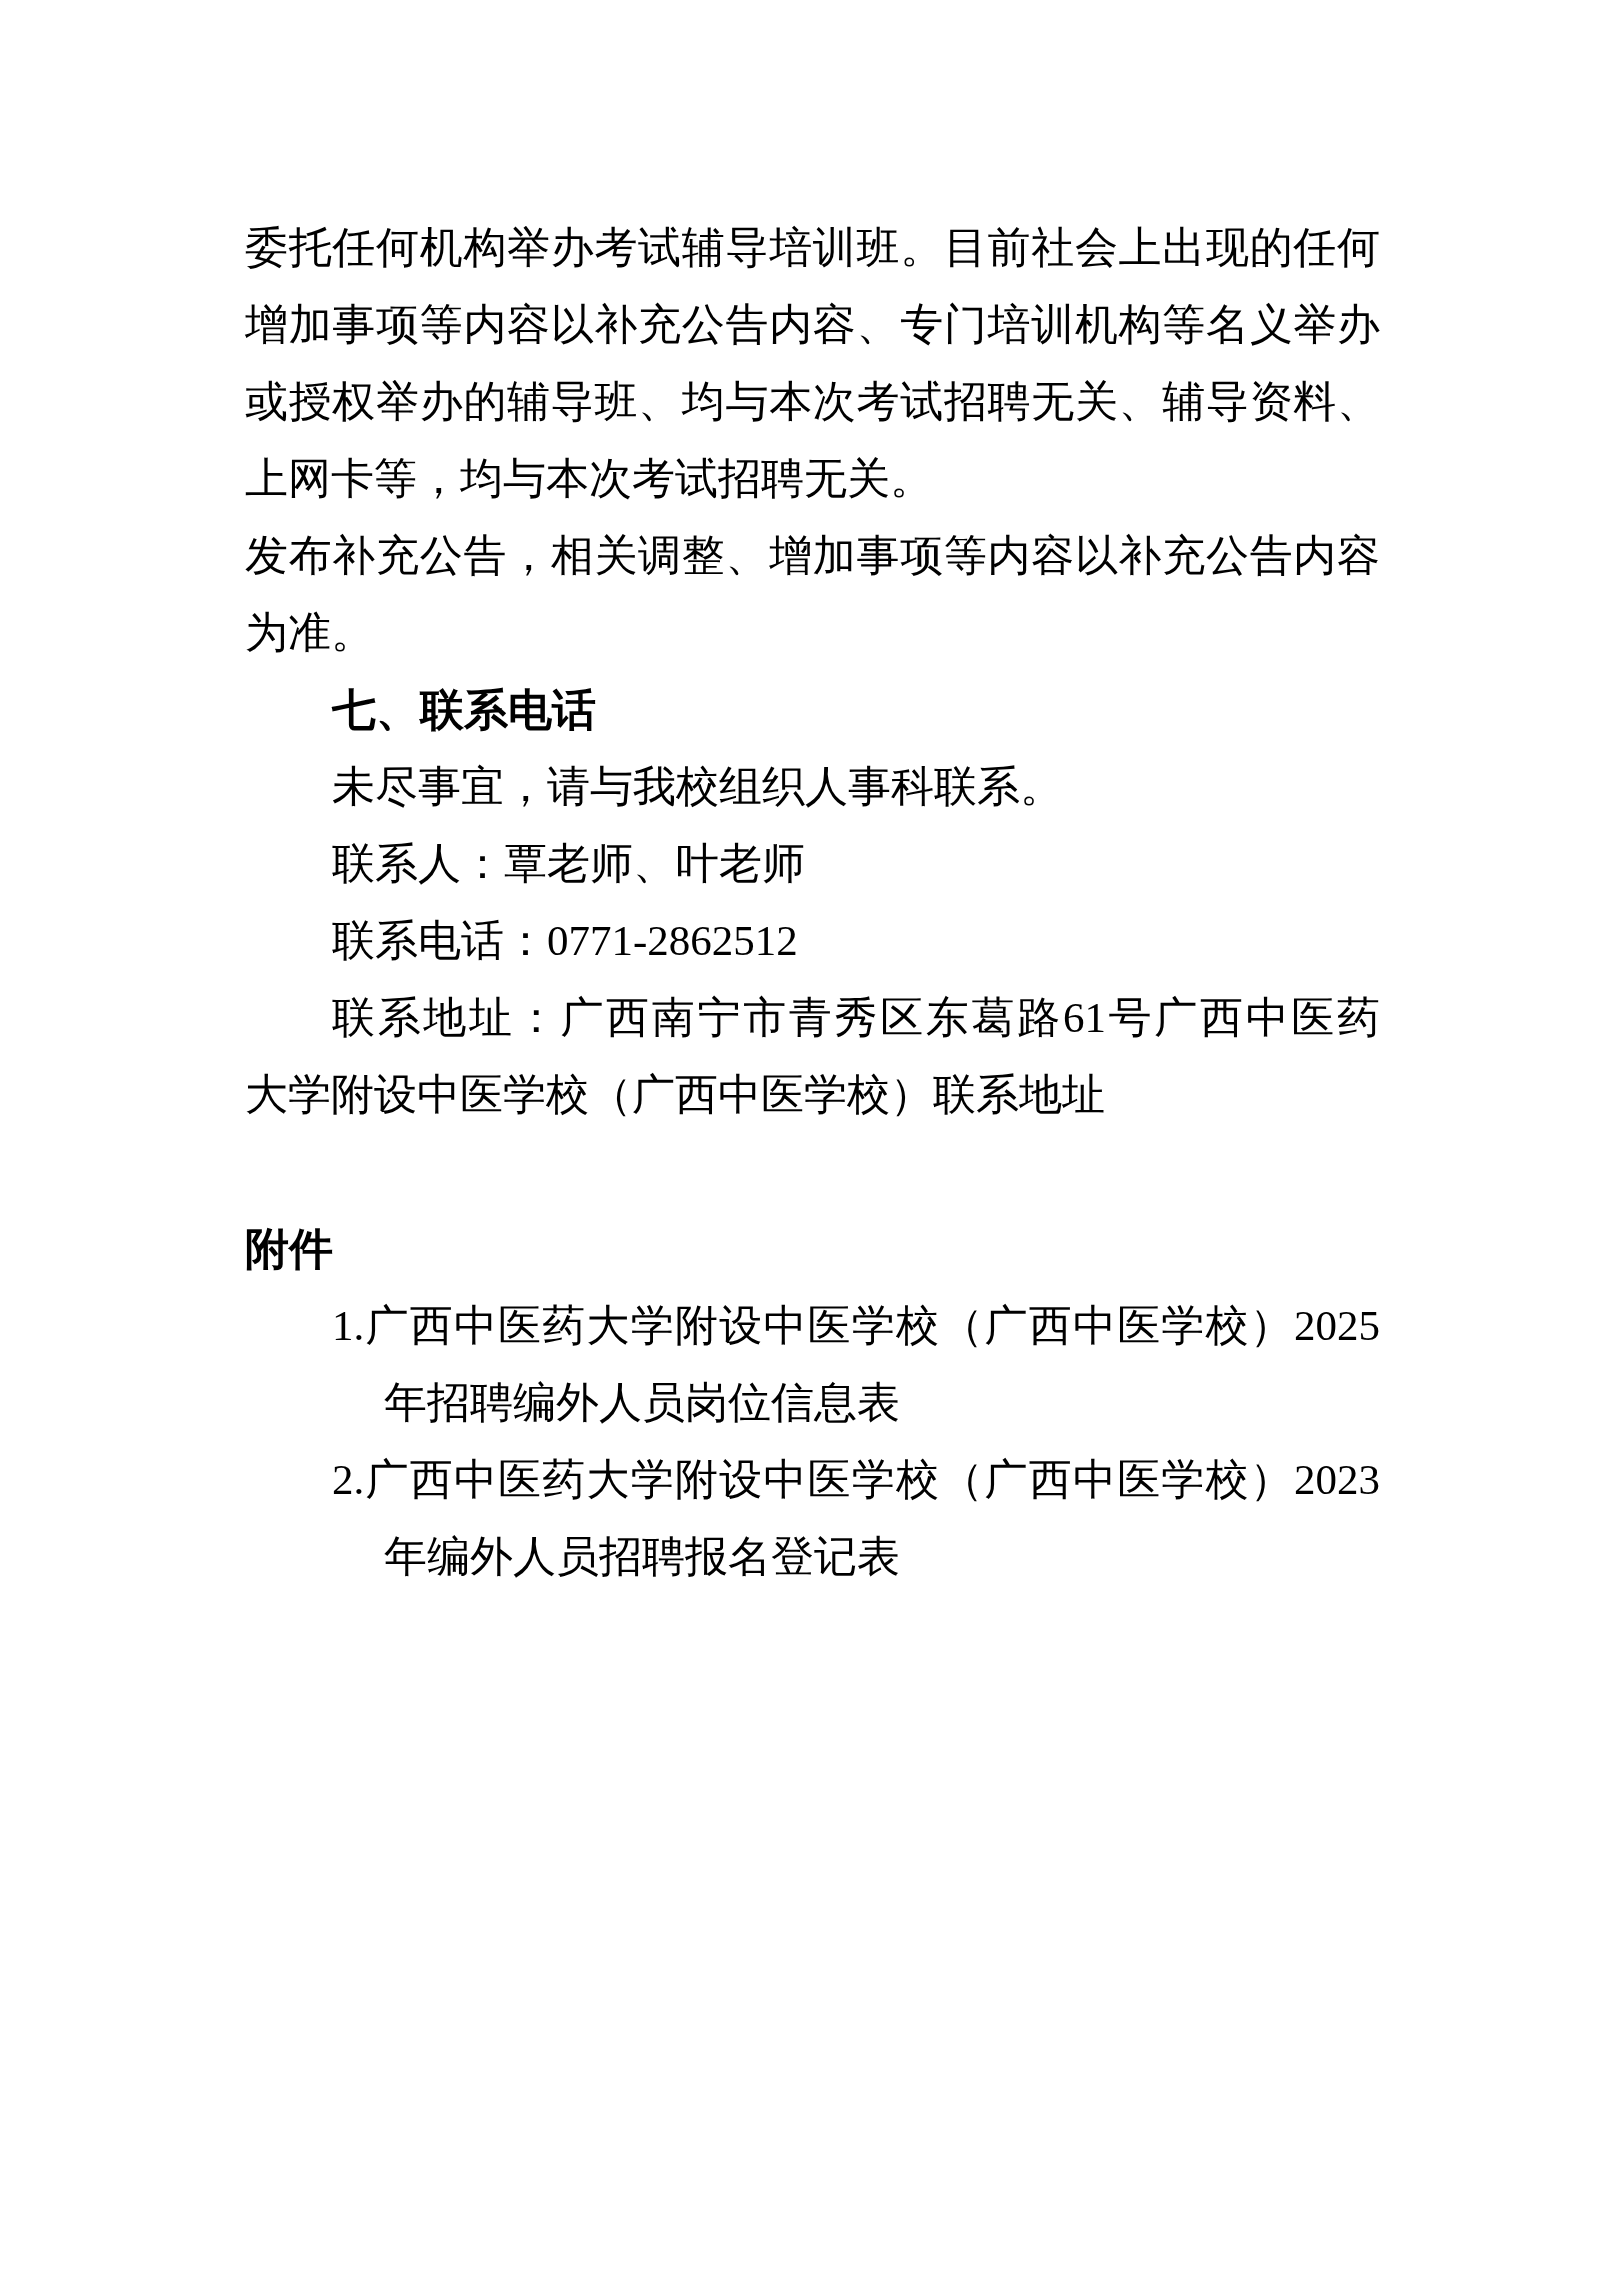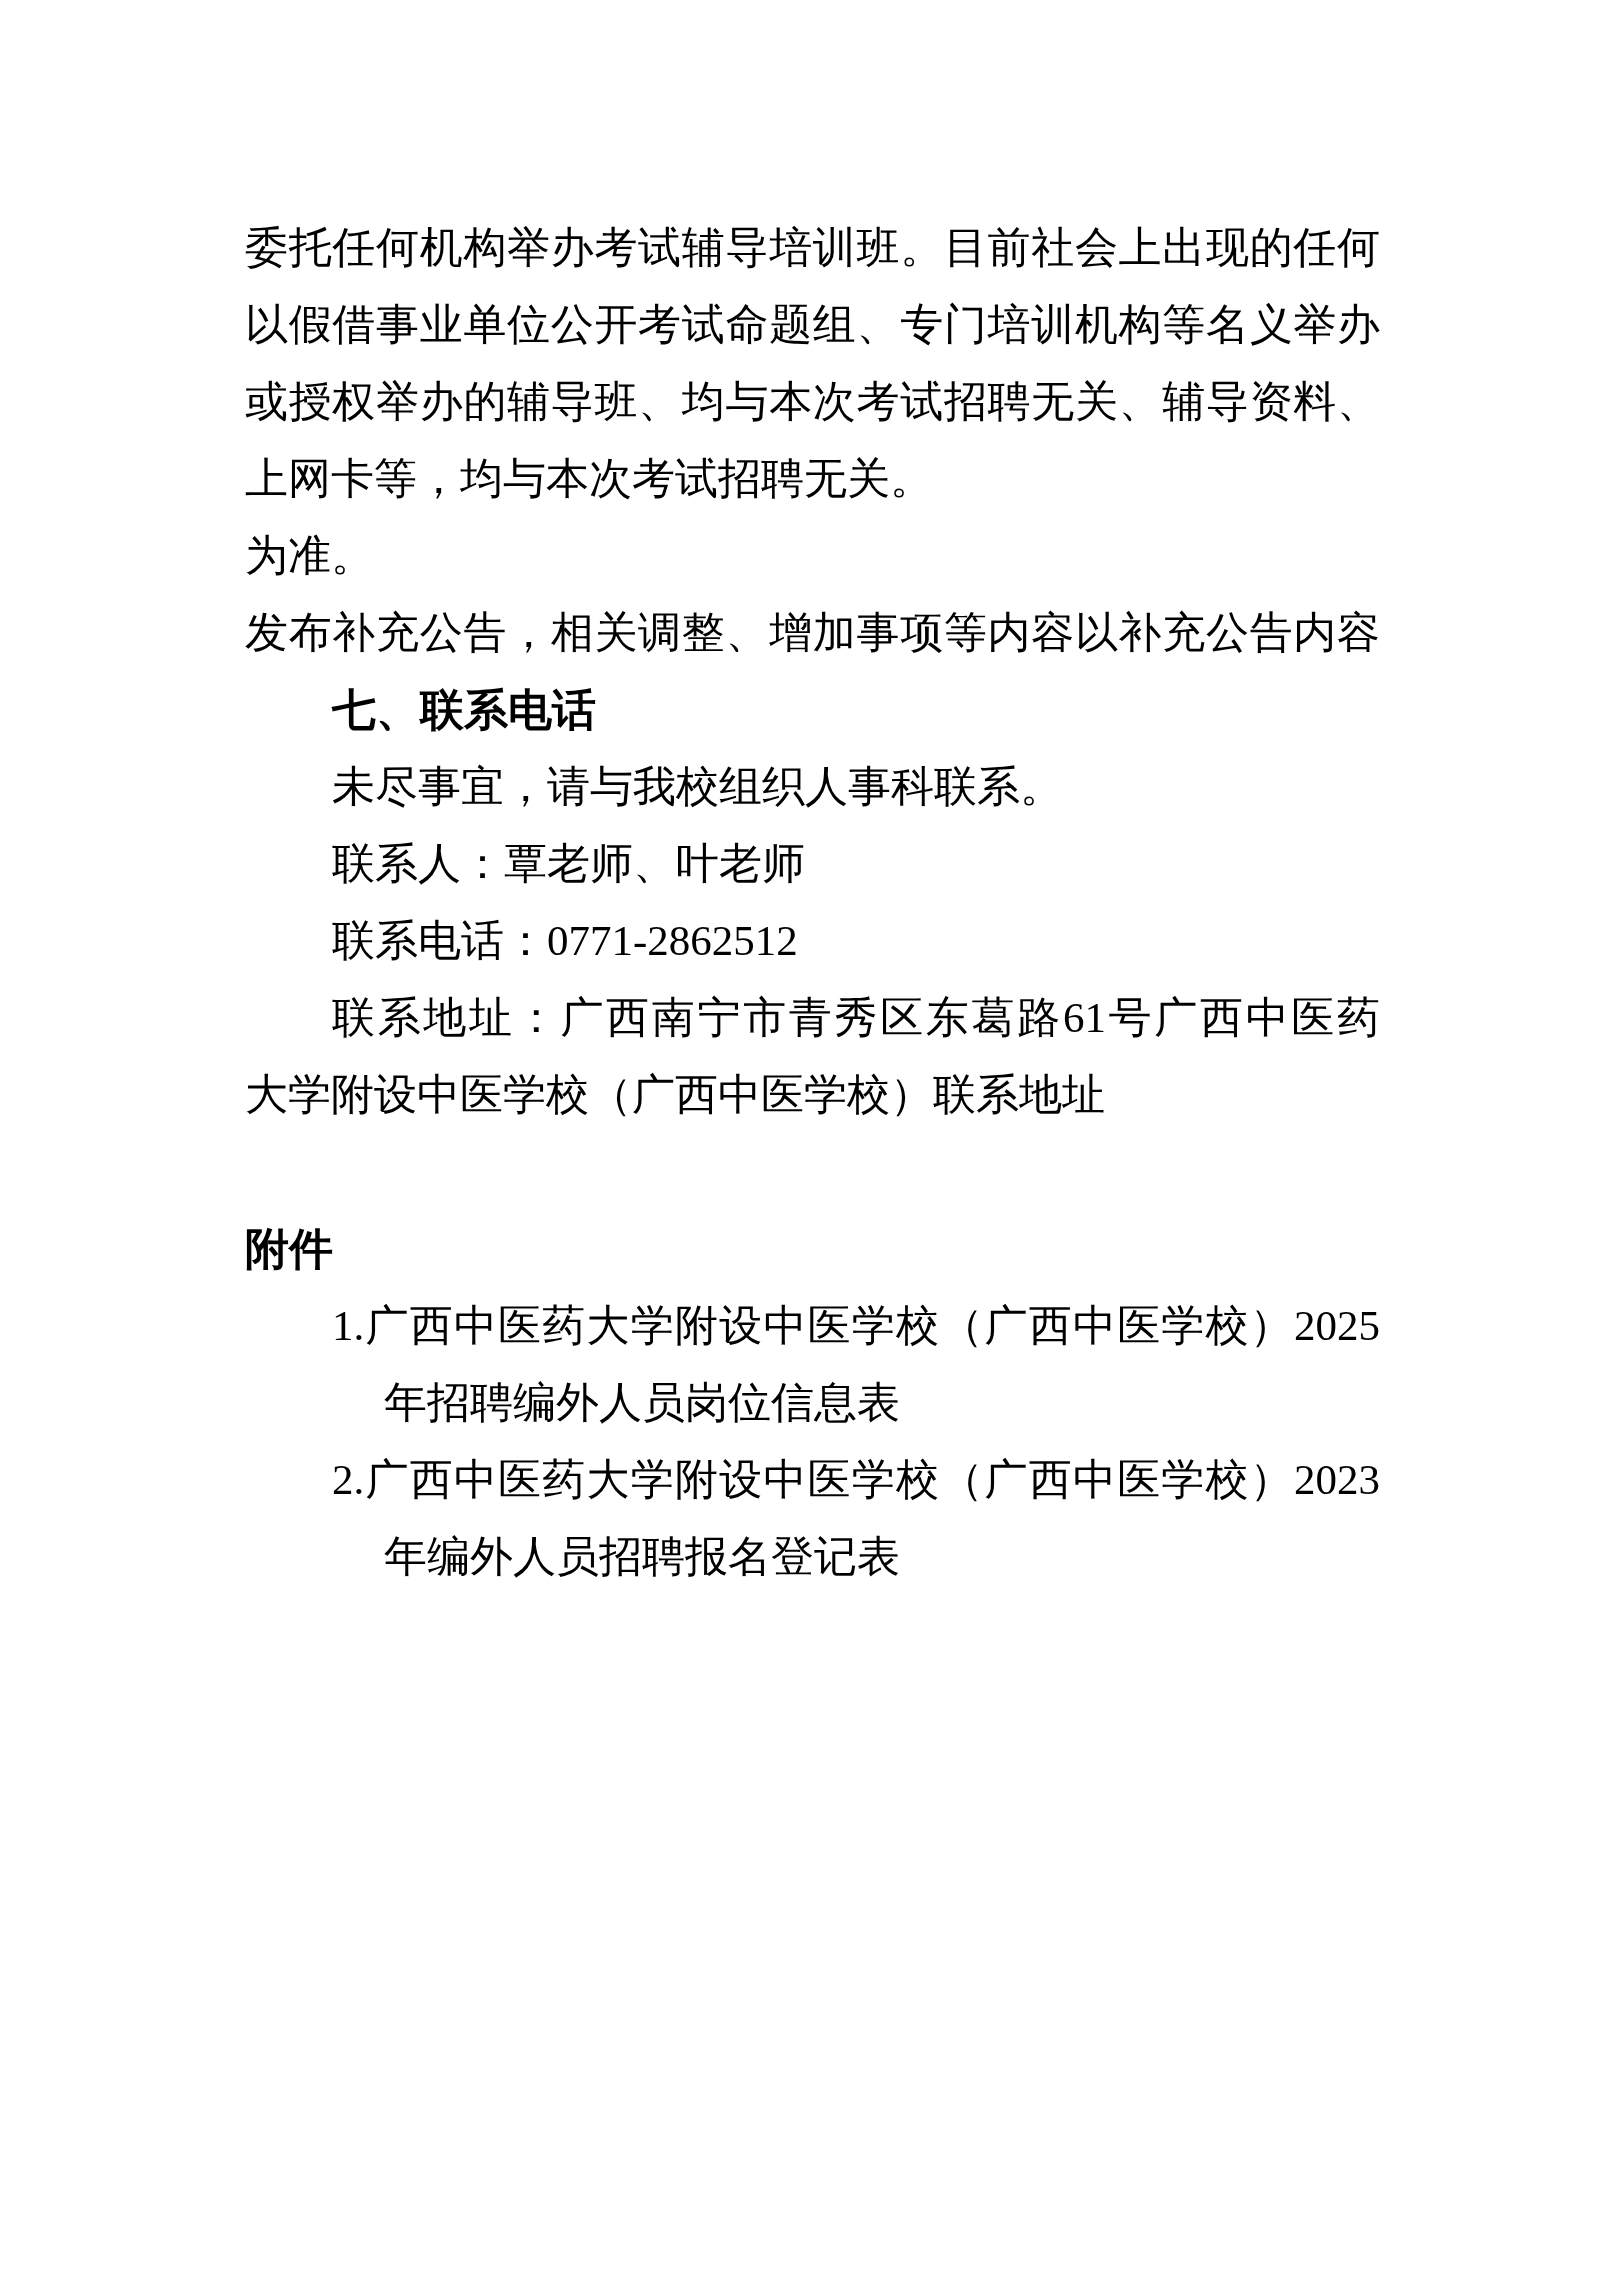--- a/index.html
+++ b/index.html
@@ -53,26 +53,26 @@
     font-family: "Liberation Serif", "DejaVu Serif", serif;
   }
 </style>
 </head>
 <body>
 
 <div class="page">
   <main class="content">
 
     <div class="line full">委托任何机构举办考试辅导培训班。目前社会上出现的任何</div>
-    <div class="line full">以假借事业单位公开考试命题组、专门培训机构等名义举办</div>
+    <div class="line full">增加事项等内容以补充公告内容、专门培训机构等名义举办</div>
     <div class="line full">或授权举办的辅导班、均与本次考试招聘无关、辅导资料、</div>
     <div class="line">上网卡等，均与本次考试招聘无关。</div>
 
+    <div class="line full">发布补充公告，相关调整、增加事项等内容以补充公告内容</div>
     <div class="line">为准。</div>
-    <div class="line full">发布补充公告，相关调整、增加事项等内容以补充公告内容</div>
 
     <div class="line hei ind2">七、联系电话</div>
 
     <div class="line ind2">未尽事宜，请与我校组织人事科联系。</div>
     <div class="line ind2">联系人：覃老师、叶老师</div>
     <div class="line ind2">联系电话：0771-2862512</div>
     <div class="line full ind2">联系地址：广西南宁市青秀区东葛路61号广西中医药</div>
     <div class="line">大学附设中医学校（广西中医学校）联系地址</div>
 
     <div class="line spacer"></div>

